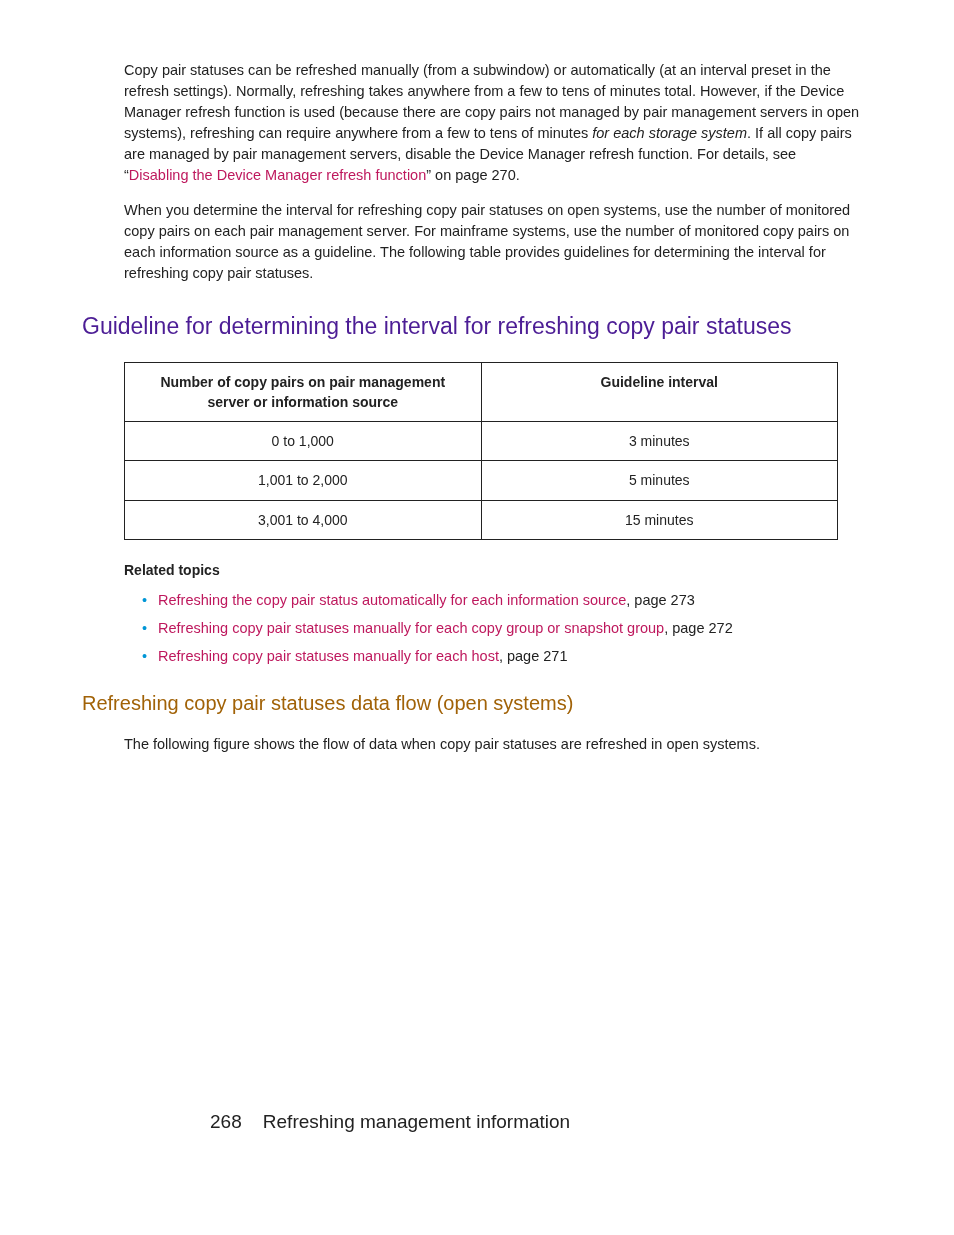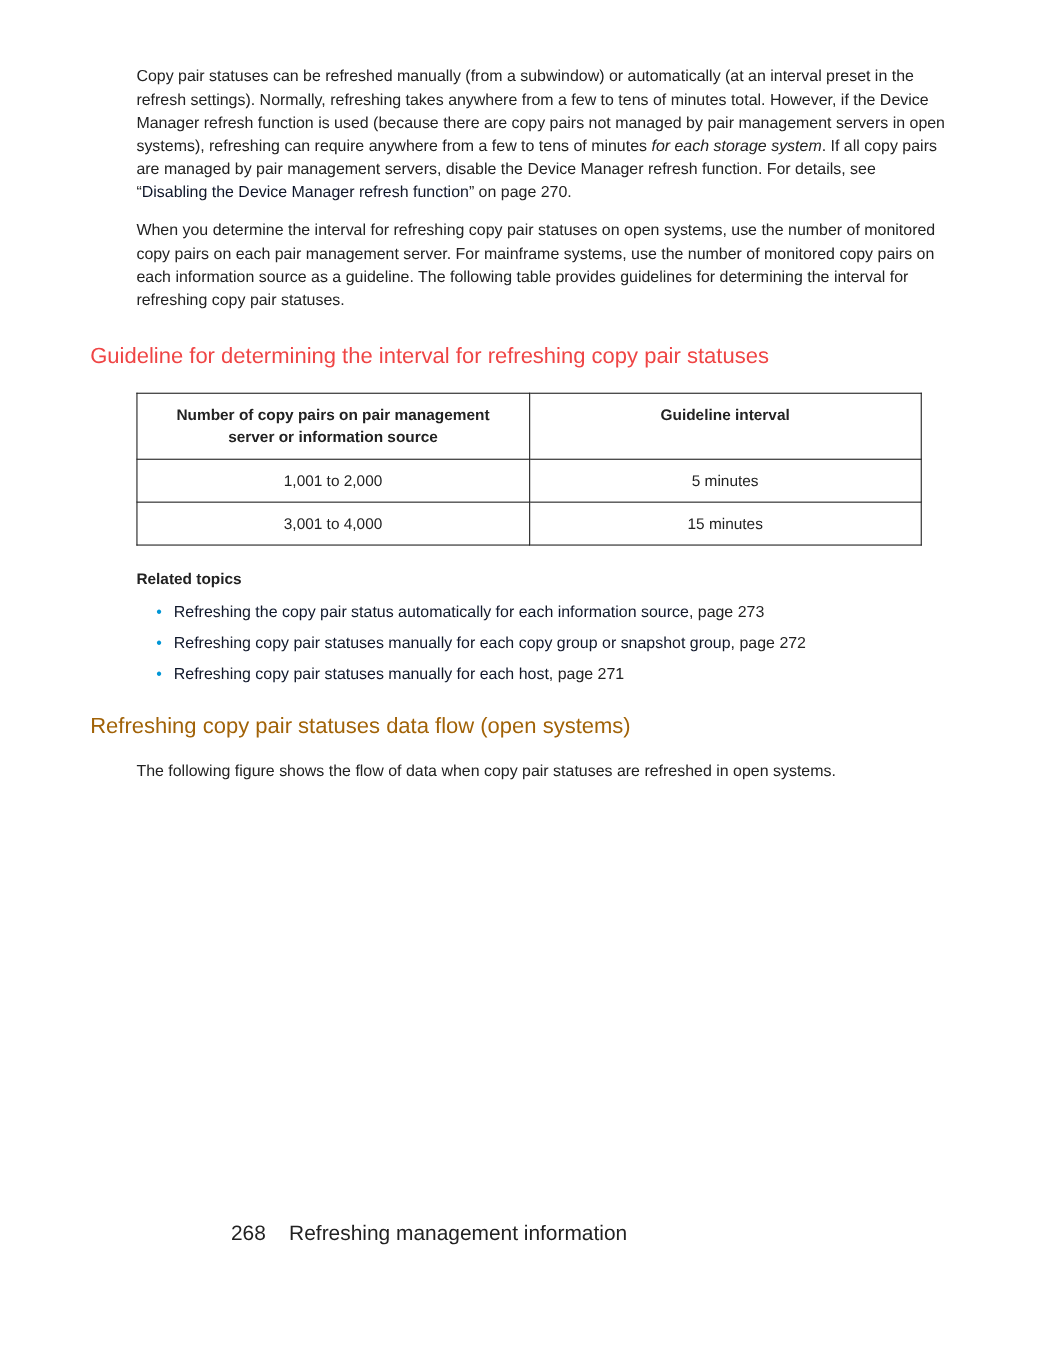--- a/index.html
+++ b/index.html
@@ -9,31 +9,31 @@
     color: #222;
     margin: 0;
     padding: 60px 82px 60px 82px;
     width: 954px;
     box-sizing: border-box;
     background: #fff;
   }
   .body-text { margin-left: 42px; margin-right: 8px;}
   p { margin: 0 0 14px 0; }
   .italic { font-style: italic; }
-  .link { color: #0f172a; cursor: pointer; }
+  .link { color: #be185d; cursor: pointer; }
   h2.blue {
     color: #a16207;
     font-weight: 300;
     font-size: 20px;
     margin: 22px 0 16px 0;
   }
   h3.blue {
-    color: #ef4444;
+    color: #4c1d95;
     font-weight: 300;
-    font-size: 20px;
+    font-size: 23px;
     margin: 26px 0 18px 0;
   }
   table {
     border-collapse: collapse;
     width: 714px;
     margin-left: 42px;
     margin-bottom: 20px;
   }
   th, td {
     border: 1px solid #222;
@@ -93,20 +93,24 @@
 
 <table>
   <thead>
     <tr>
       <th>Number of copy pairs on pair management server or information source</th>
       <th>Guideline interval</th>
     </tr>
   </thead>
   <tbody>
     <tr>
+          <td>0 to 1,000</td>
+          <td>3 minutes</td>
+        </tr>
+    <tr>
           <td>1,001 to 2,000</td>
           <td>5 minutes</td>
         </tr>
     <tr>
           <td>3,001 to 4,000</td>
           <td>15 minutes</td>
         </tr>
   </tbody>
 </table>
 

